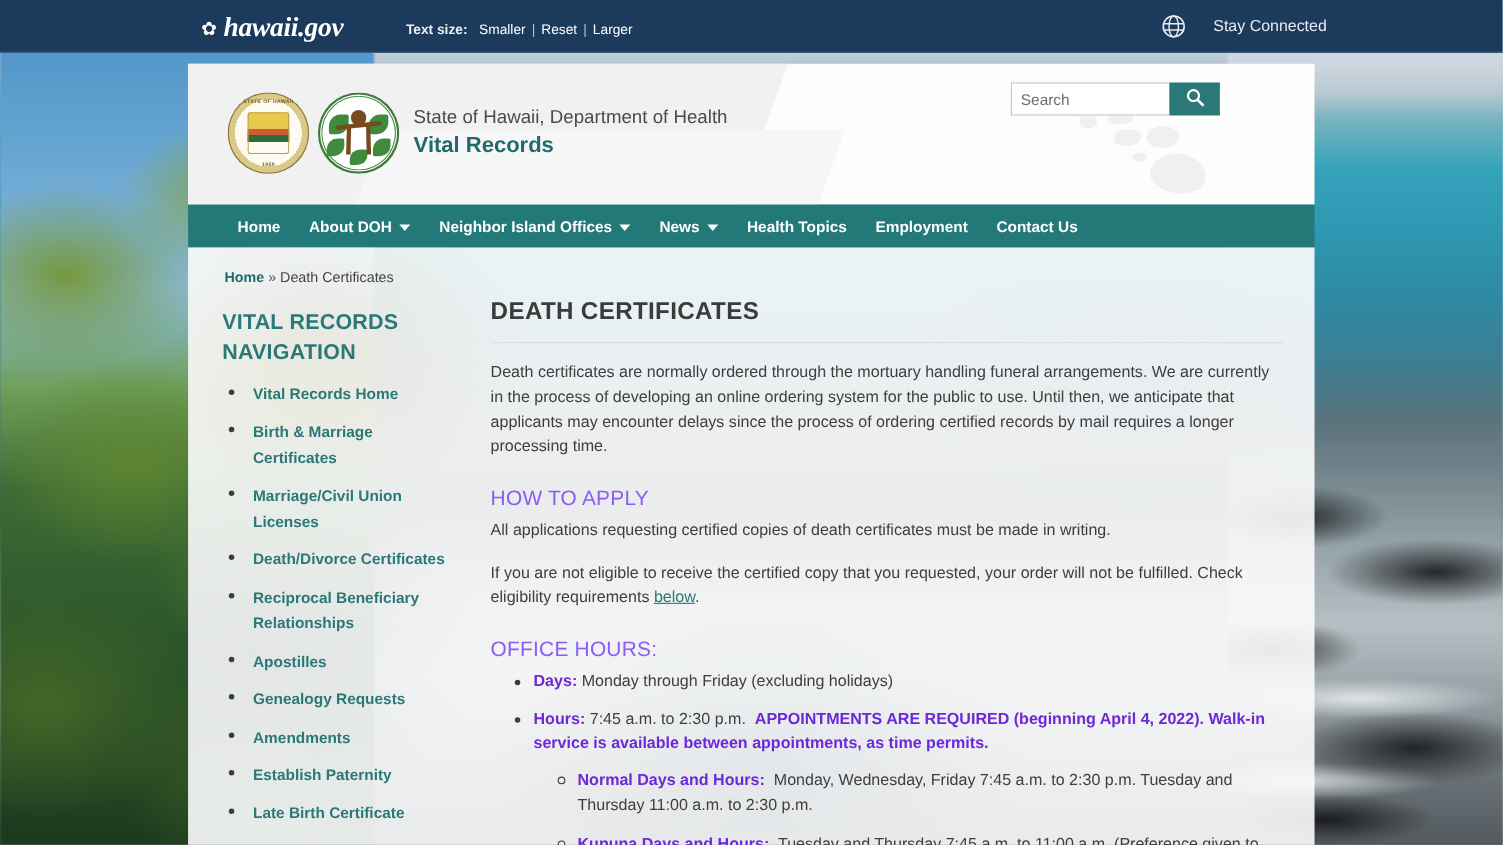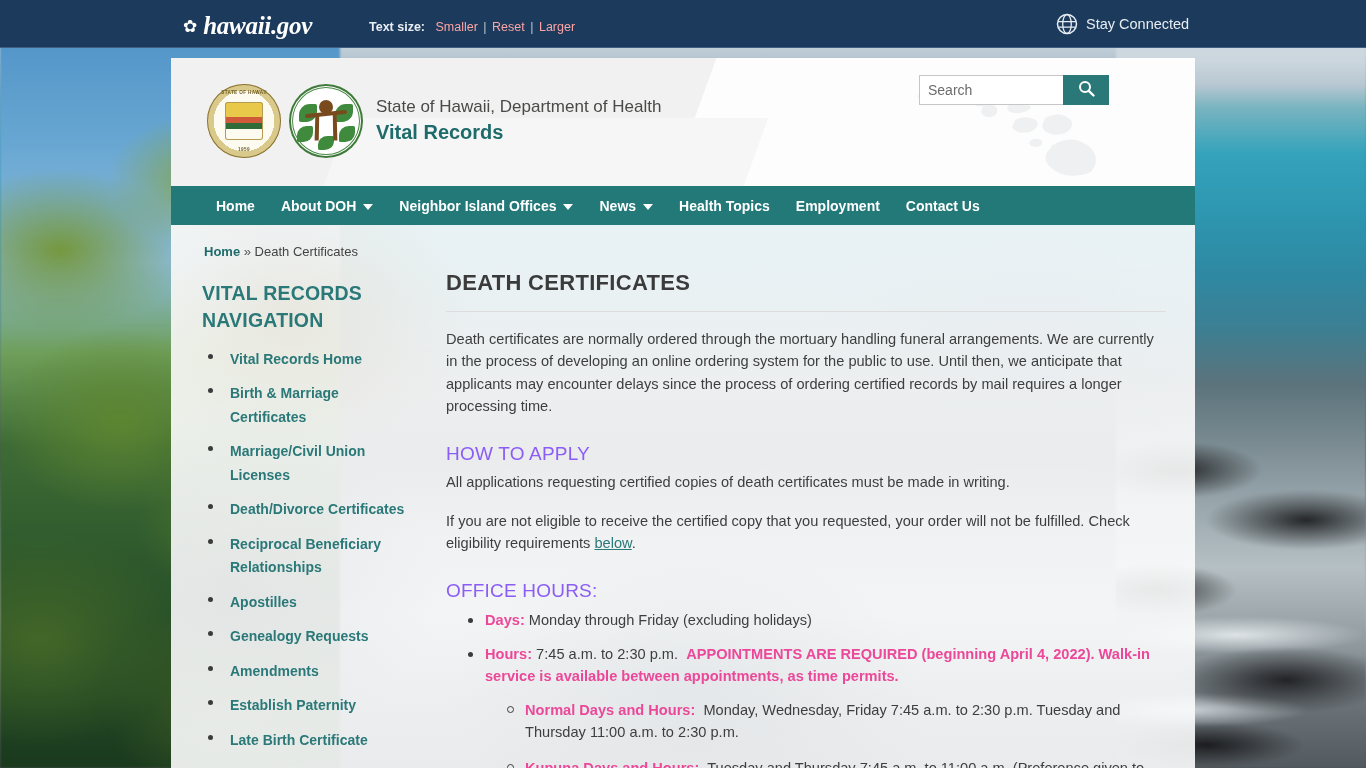--- a/index.html
+++ b/index.html
@@ -71,25 +71,25 @@
   #hawaii-gov-logo .flower { font-size: 17px; line-height: 1; color:#fff; }
   #hawaii-gov-logo .wordmark {
     font-family: "Liberation Serif", serif;
     font-style: italic; font-weight: bold; font-size: 25px; letter-spacing: -.3px;
   }
   #textsize {
     position: absolute; left: 369px; top: 20px;
     font-size: 12.5px; color: #e9eef3; white-space: nowrap;
   }
   #textsize .lbl { font-weight: bold; color:#e9eef3; }
-  #textsize a { color: #fca5a5; text-decoration: none; }
+  #textsize a { color: #ffffff; text-decoration: none; }
   #textsize .sep { color: #b6c3cf; margin: 0 2px; }
   #stay-connected {
     position: absolute; left: 1056px; top: 13px;
-    display: flex; align-items: center; gap: 8px;
+    display: flex; align-items: center; gap: 25px;
     color: #e8edf2; font-size: 14.5px; text-decoration:none;
   }
   #stay-connected svg { display:block; }
 
   
   #site {
     position: absolute; left: 171px; top: 58px; width: 1024px; height: 710px;
     z-index: 10;
   }
 
@@ -275,21 +275,21 @@
   #content ul.sub { list-style: none; margin: 12px 0 0 0; padding: 0; }
   #content ul.sub > li {
     position: relative; padding-left: 40px; margin-bottom: 14px;
     font-size: 14.6px; line-height: 1.5; color: #3e3e3e;
   }
   #content ul.sub > li::before {
     content: ""; position: absolute; left: 22px; top: 6px;
     width: 5px; height: 5px; border-radius: 50%;
     background: transparent; border: 1px solid #3b3b3b;
   }
-  .b { font-weight: bold; color:#ec4899; }
+  .b { font-weight: bold; color:#6d28d9; }
 </style>
 </head>
 <body>
 
 <div id="page-bg">
   <div id="bg-left"></div>
   <div id="bg-right"></div>
 </div>
 
 <div id="topbar">

